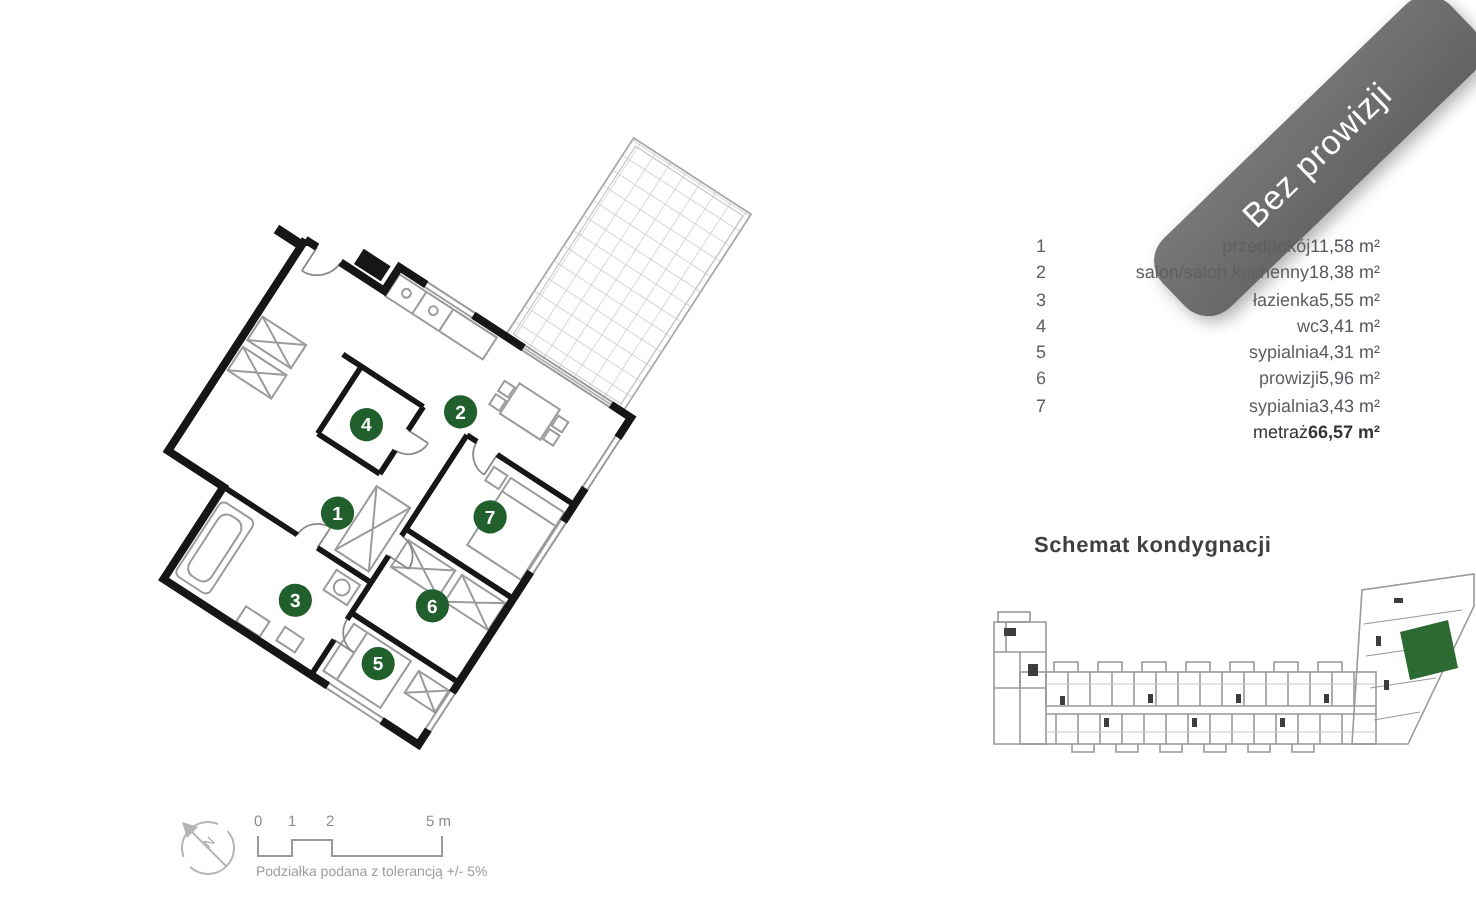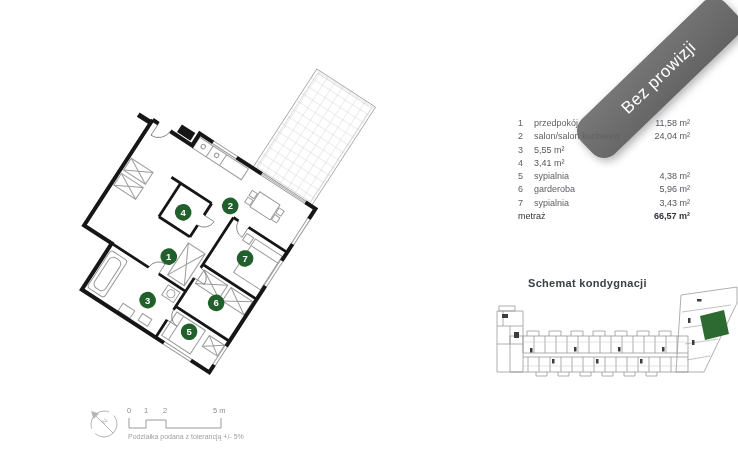--- a/index.html
+++ b/index.html
@@ -5,28 +5,28 @@
   html,body{margin:0;padding:0;}
   .page{position:relative;width:738px;height:450px;background:#ffffff;overflow:hidden;
         font-family:"Liberation Sans",sans-serif;}
   svg{position:absolute;}
   
   .plan-svg{left:0;top:0;}
   
   .legend{position:absolute;left:518px;top:117px;width:172px;font-size:9px;color:#5f6065;}
   .legend-row{display:flex;align-items:baseline;line-height:13.3px;height:13.3px;}
   .legend-no{width:16px;flex:0 0 16px;}
-  .legend-name{flex:1;}
+  .legend-name{flex:1;text-align:right;}
   .legend-area{text-align:right;color:#55575c;}
   .legend-total .legend-no{font-weight:bold;color:#303338;width:0;flex:0 0 0;}
   .legend-total .legend-name{font-weight:normal;color:#303338;}
   .legend-total .legend-area{font-weight:bold;color:#303338;}
   
-  .schematic-title{position:absolute;left:517px;top:277px;font-size:11px;font-weight:600;
-        color:#3d4043;letter-spacing:.3px;margin-left:11px;}
+  .schematic-title{position:absolute;left:517px;top:267px;font-size:11px;font-weight:600;
+        color:#3d4043;letter-spacing:.3px;}
   
   .scale-note{position:absolute;left:128px;top:433px;font-size:7px;color:#9e9e9e;}
   
   .banner{position:absolute;left:559px;top:54px;width:200px;height:48px;
         background:linear-gradient(175deg,#787878 0%,#626262 100%);
         border-radius:16px;transform:rotate(-44deg);
         box-shadow:0 4px 8px rgba(0,0,0,.30);
         display:flex;align-items:center;justify-content:center;
         color:#fff;font-size:17px;font-weight:500;letter-spacing:.4px;}
 </style>
@@ -160,38 +160,40 @@
 
   <div class="legend">
     <div class="legend-row">
         <span class="legend-no">1</span>
         <span class="legend-name">przedpokój</span>
         <span class="legend-area">11,58 m²</span>
       </div>
     <div class="legend-row">
         <span class="legend-no">2</span>
         <span class="legend-name">salon/salon kuchenny</span>
-        <span class="legend-area">24,04 m²</span>
+        <span class="legend-area">18,38 m²</span>
       </div>
     <div class="legend-row">
         <span class="legend-no">3</span>
+        <span class="legend-name">łazienka</span>
         <span class="legend-area">5,55 m²</span>
       </div>
     <div class="legend-row">
         <span class="legend-no">4</span>
+        <span class="legend-name">wc</span>
         <span class="legend-area">3,41 m²</span>
       </div>
     <div class="legend-row">
         <span class="legend-no">5</span>
         <span class="legend-name">sypialnia</span>
-        <span class="legend-area">4,38 m²</span>
+        <span class="legend-area">4,31 m²</span>
       </div>
     <div class="legend-row">
         <span class="legend-no">6</span>
-        <span class="legend-name">garderoba</span>
+        <span class="legend-name">prowizji</span>
         <span class="legend-area">5,96 m²</span>
       </div>
     <div class="legend-row">
         <span class="legend-no">7</span>
         <span class="legend-name">sypialnia</span>
         <span class="legend-area">3,43 m²</span>
       </div>
     <div class="legend-row legend-total">
         <span class="legend-no"></span>
         <span class="legend-name">metraż</span>

